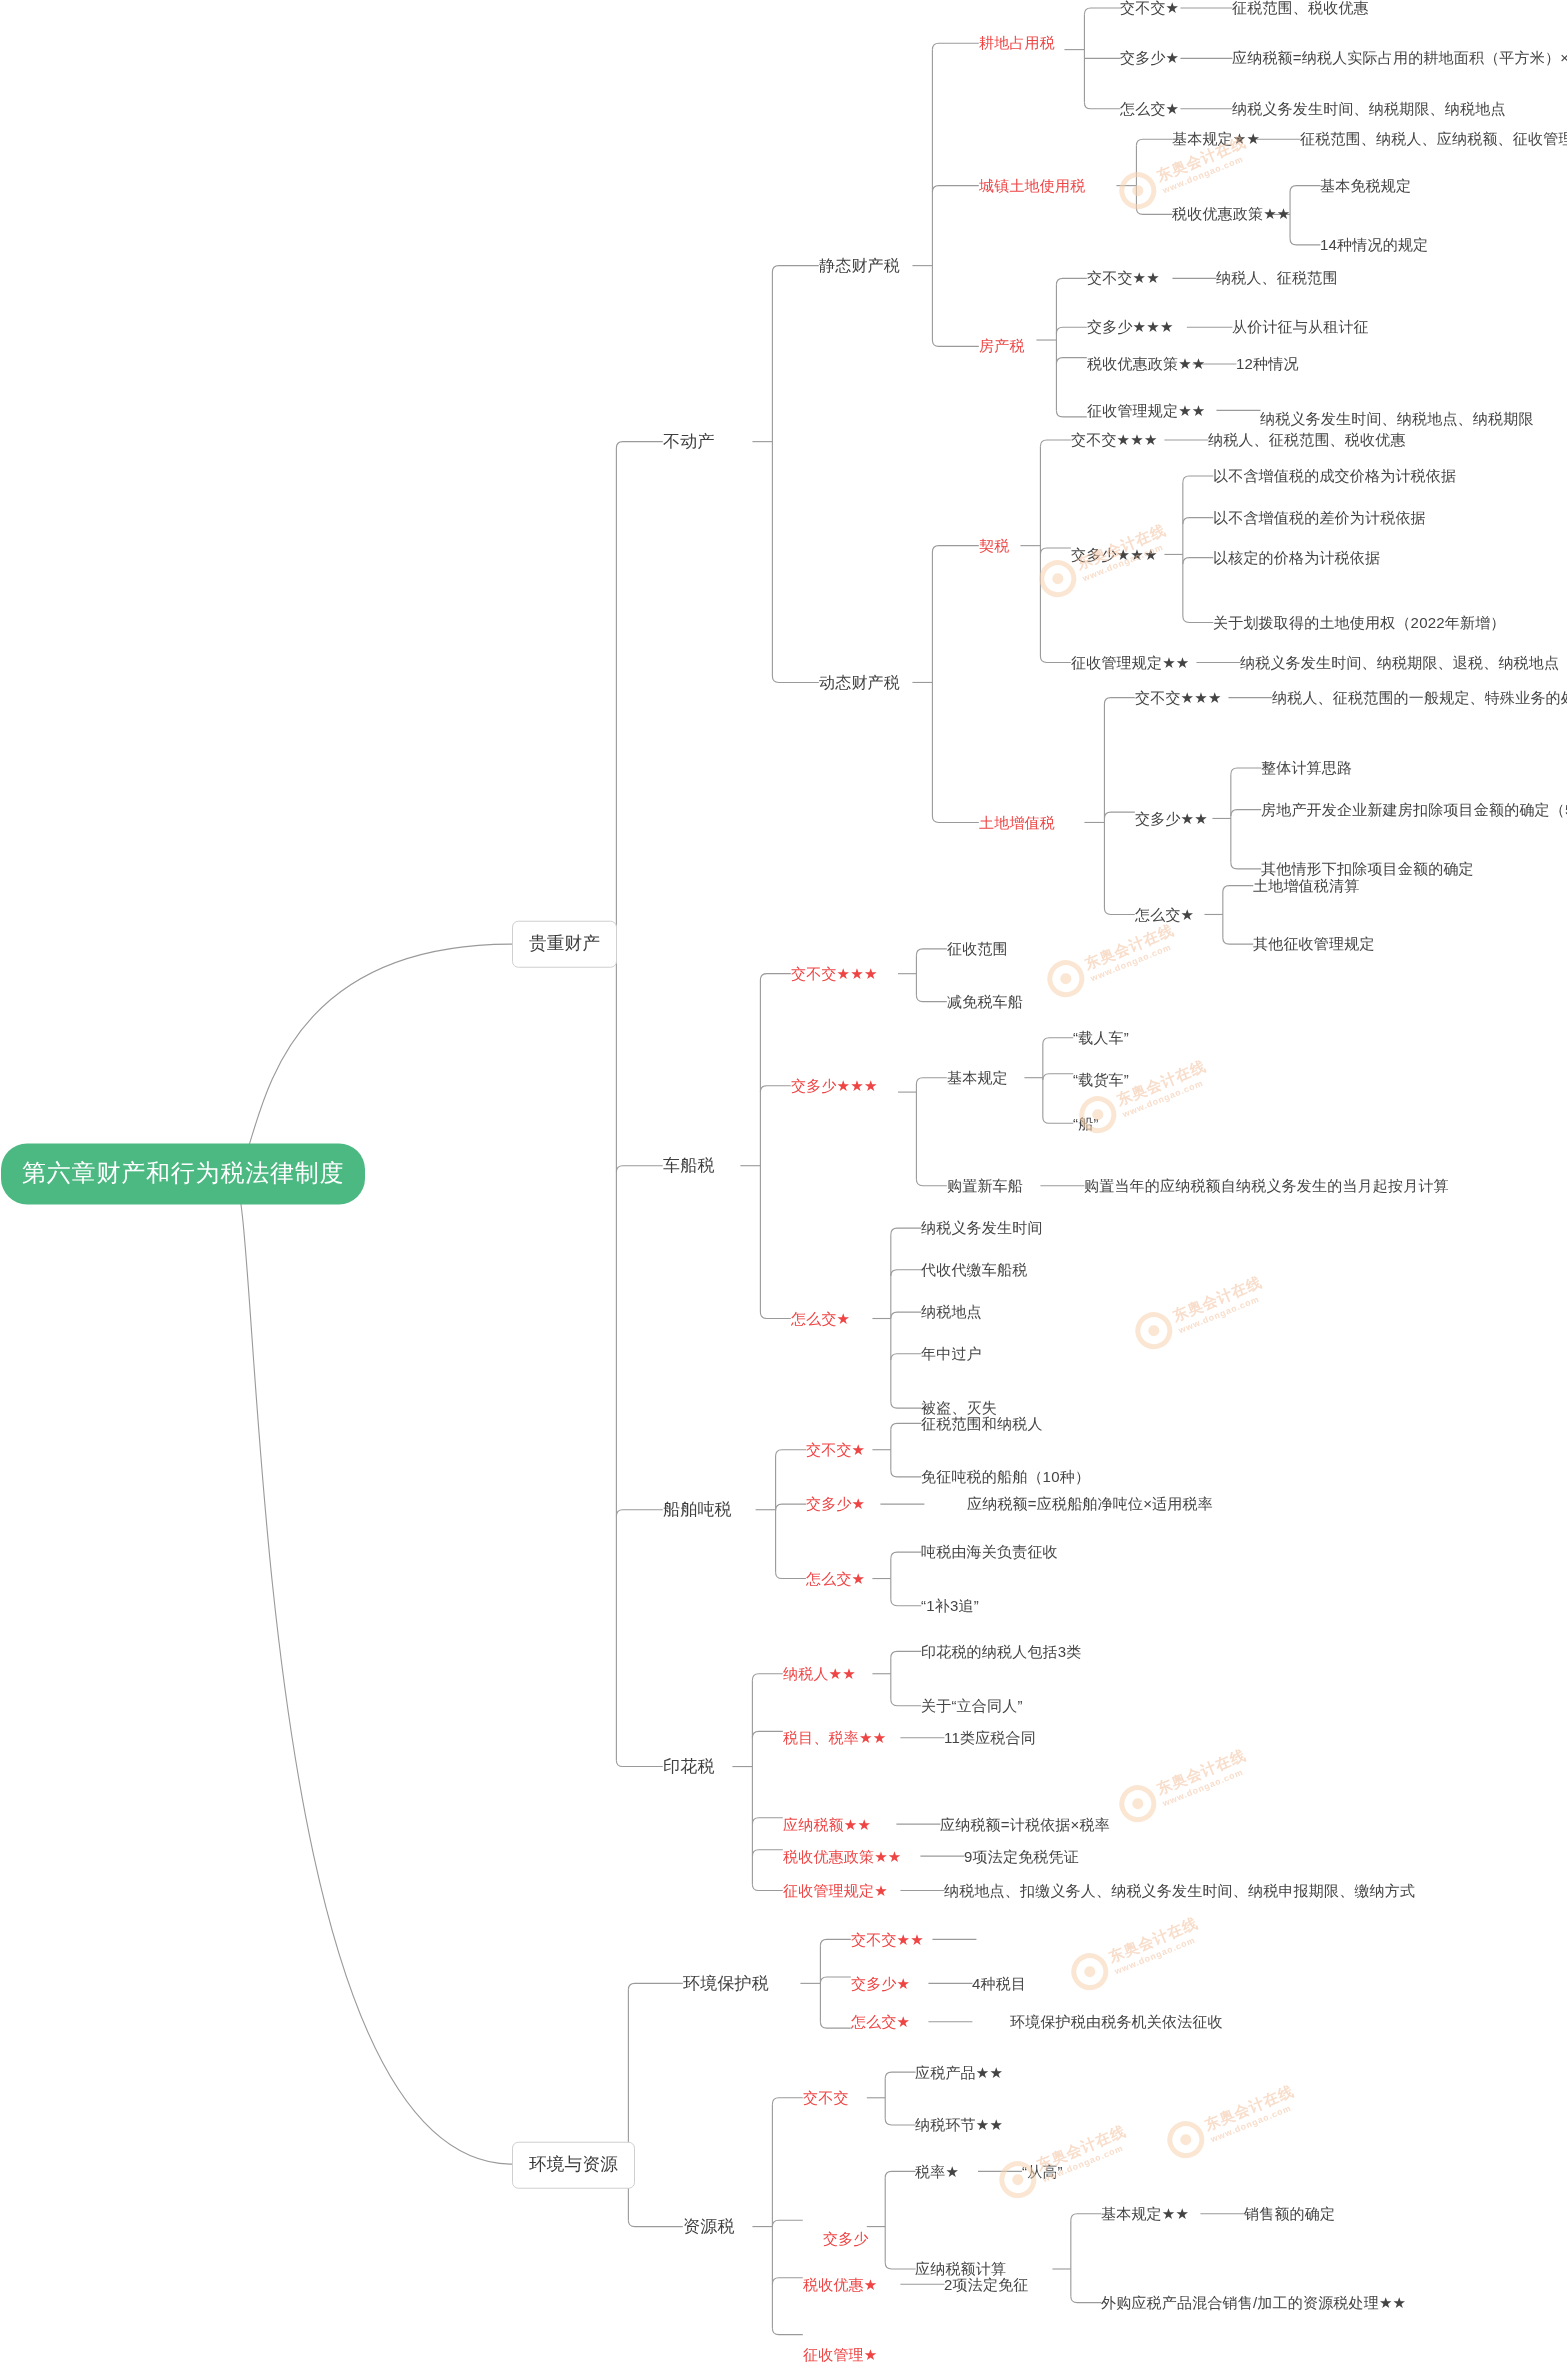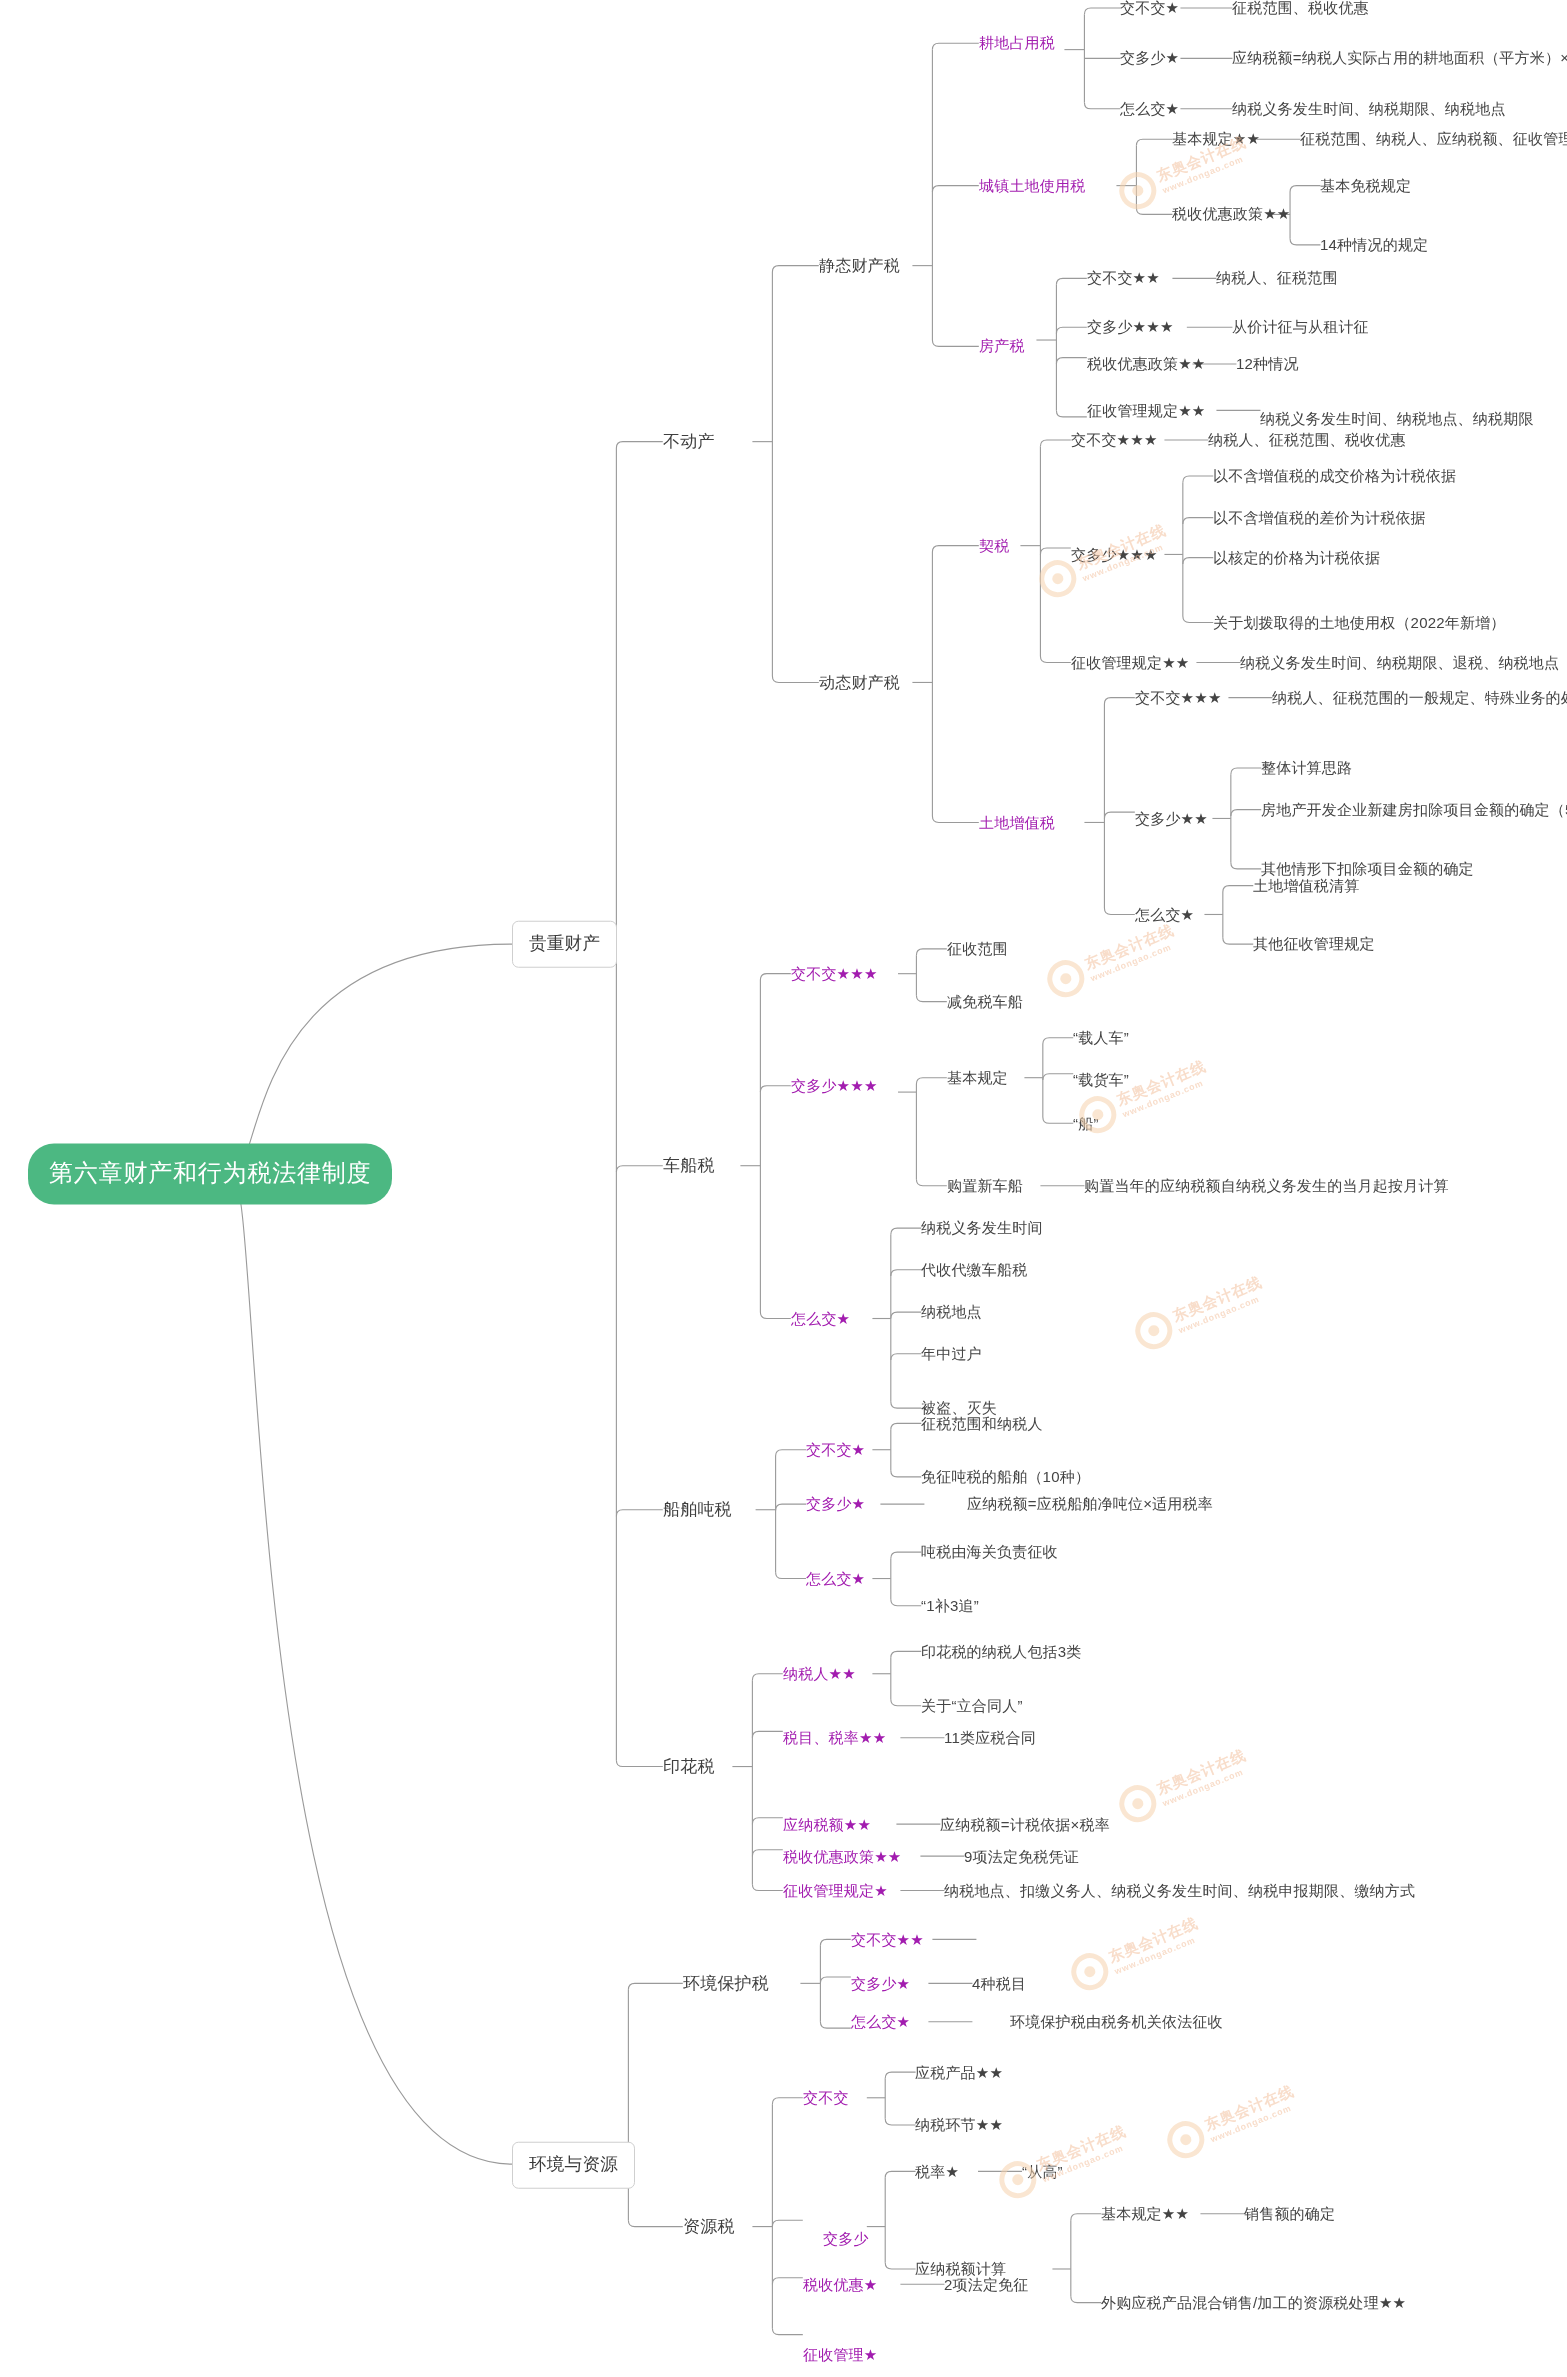--- a/index.html
+++ b/index.html
@@ -41,21 +41,21 @@
   .node.lvl2 {
     background: #ffffff;
     border: 0.8px solid #cfcfcf;
     border-radius: 6.4px;
     padding: 10.4px 16px;
     font-size: 17.6px;
     color: #3a3a3a;
   }
   .node.lvl3 { font-size: 17px; color: #3f3f3f; }
   .node.lvl4 { font-size: 16px; color: #3f3f3f; }
-  .node.lvl5 { font-size: 15px; color: #a21caf; }
+  .node.lvl5 { font-size: 15px; color: #ef4444; }
   .node.lvl6 { font-size: 15px; color: #444; }
   .node.multiline { white-space: pre-line; line-height: 1.55; }
 
   
   .wm {
     position: absolute;
     pointer-events: none;
     opacity: 0.55;
     transform: translate(-50%,-50%) rotate(-22deg);
     color: #f3c9a3;
@@ -284,21 +284,21 @@
 
       <path d="M1315,2836 L 1338,2836"></path>
       <path d="M1338,2775 L 1338,2870"></path>
       <path d="M1338,2775 Q 1338,2767 1346,2767 L 1376,2767"></path>
       <path d="M1338,2870 Q 1338,2878 1346,2878 L 1376,2878"></path>
       <path d="M1500,2767 L 1555,2767"></path>
       <path d="M1125,2855 L 1180,2855"></path>
     </g>
   </svg>
 
-  <div class="node lvl1" style="left:28px; top:1174px;border-radius:26px;">第六章财产和行为税法律制度</div>
+  <div class="node lvl1" style="left:1px; top:1174px;border-radius:26px;">第六章财产和行为税法律制度</div>
 
   <div class="node lvl2" style="left:512px; top:944px;">贵重财产</div>
   <div class="node lvl2" style="left:512px; top:2165px;">环境与资源</div>
 
   <div class="node lvl3" style="left:663px; top:442px;">不动产</div>
 
   <div class="node lvl4" style="left:819px; top:266px;">静态财产税</div>
 
   <div class="node lvl5" style="left:979px; top:43px;">耕地占用税</div>
   <div class="node lvl6" style="left:1120px; top:8px;">交不交★</div>

